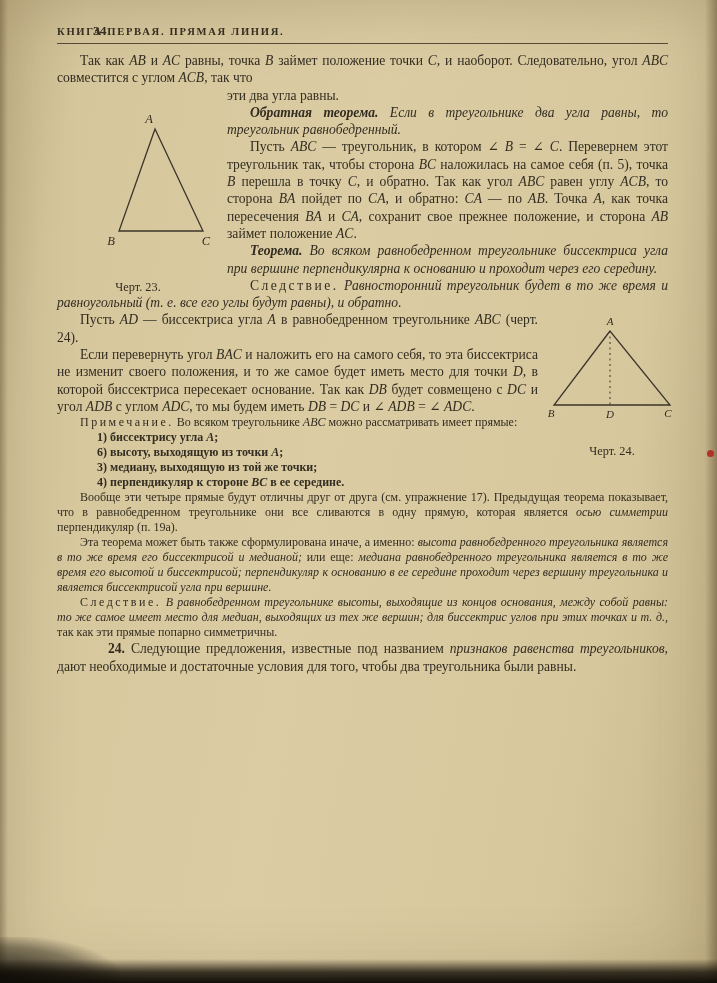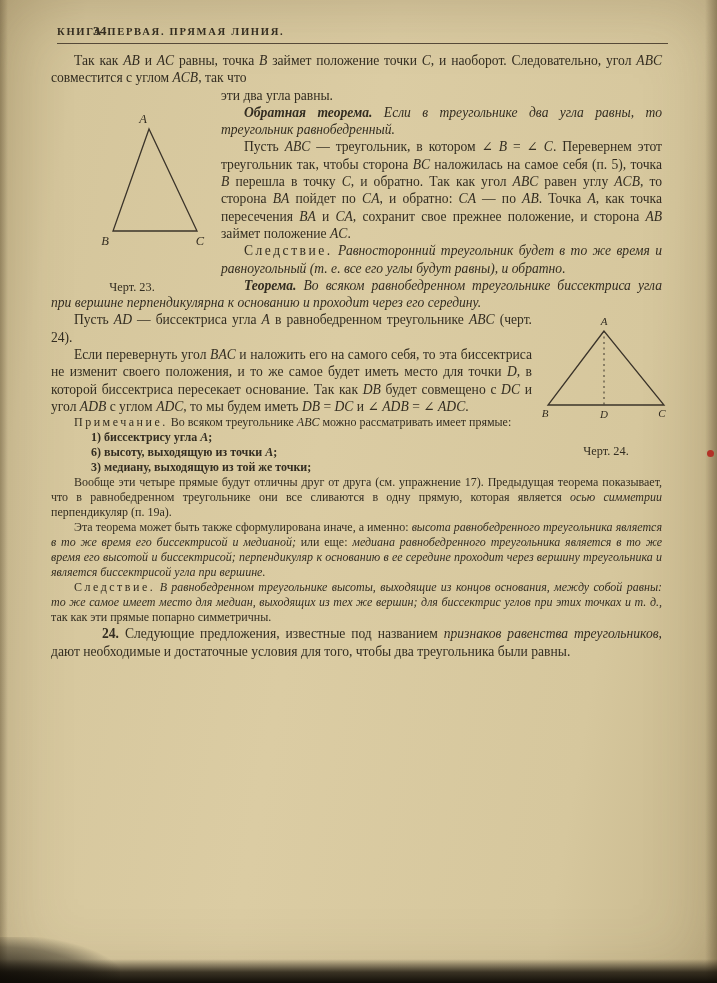--- a/index.html
+++ b/index.html
@@ -10,21 +10,21 @@
     color:#332d21;
   }
   .vignette { position:absolute; inset:0; box-shadow: inset 0 0 70px rgba(90,70,35,.28); pointer-events:none; z-index:5; }
 
   
   .header { position:absolute; left:57px; top:22px; width:611px; height:21px; border-bottom:1px solid #564a39; z-index:2; }
   .pagenum { position:absolute; left:36px; top:1px; font-weight:bold; font-size:13.5px; }
   .htitle  { position:absolute; left:0; right:0; top:4px; font-size:10.6px; font-weight:bold; letter-spacing:1.7px; }
 
   
-  .body { position:absolute; left:51px; top:52px; width:611px; font-size:13.6px; line-height:17.3px; text-align:justify; z-index:1; }
+  .body { position:absolute; left:57px; top:52px; width:611px; font-size:13.6px; line-height:17.3px; text-align:justify; z-index:1; }
   .body p { margin:0; }
   p.ind { text-indent:23px; }
   .mt2{margin-top:2px;} .mt4{margin-top:4px;} .mt6{margin-top:6px;} .mt8{margin-top:8px;} .mt12{margin-top:12px;}
   .small { font-size:12px; line-height:15px; }
   .li { padding-left:40px; text-align:left;font-weight:bold; }
 
   .run.i  { font-style:italic; }
   .run.b  { font-weight:bold;margin-left:28px; }
   .run.bi { font-weight:bold; font-style:italic; }
   .run.sp { letter-spacing:2.5px; }
@@ -74,42 +74,43 @@
         <text class="figlabel" x="149" y="136" text-anchor="middle">C</text>
       </svg>
       <div class="figcap">Черт. 23.</div>
     </div>
 
     <p><span class="run ">эти два угла равны.</span></p>
 
     <p class="ind mt6"><span class="run bi">Обратная теорема.</span><span class="run i"> Если в треугольнике два угла равны, то треугольник равнобедренный.</span></p>
     <p class="ind"><span class="run ">Пусть </span><span class="run i">ABC</span><span class="run "> — треугольник, в котором ∠ </span><span class="run i">B</span><span class="run "> = ∠ </span><span class="run i">C</span><span class="run ">. Перевернем этот треугольник так, чтобы сторона </span><span class="run i">BC</span><span class="run "> наложилась на самое себя (п. 5), точка </span><span class="run i">B</span><span class="run "> перешла в точку </span><span class="run i">C</span><span class="run ">, и обратно. Так как угол </span><span class="run i">ABC</span><span class="run "> равен углу </span><span class="run i">ACB</span><span class="run ">, то сторона </span><span class="run i">BA</span><span class="run "> пойдет по </span><span class="run i">CA</span><span class="run ">, и обратно: </span><span class="run i">CA</span><span class="run "> — по </span><span class="run i">AB</span><span class="run ">. Точка </span><span class="run i">A</span><span class="run ">, как точка пересечения </span><span class="run i">BA</span><span class="run "> и </span><span class="run i">CA</span><span class="run ">, сохранит свое прежнее положение, и сторона </span><span class="run i">AB</span><span class="run "> займет положение </span><span class="run i">AC</span><span class="run ">.</span></p>
 
+    <p class="ind mt4"><span class="run bi">Теорема.</span><span class="run i"> Во всяком равнобедренном треугольнике биссектриса угла при вершине перпендикулярна к основанию и проходит через его середину.</span></p>
     <p class="ind mt12"><span class="run sp">Следствие.</span><span class="run "> </span><span class="run i">Равносторонний треугольник будет в то же время и равноугольный (т. е. все его углы будут равны), и обратно.</span></p>
-    <p class="ind mt4"><span class="run bi">Теорема.</span><span class="run i"> Во всяком равнобедренном треугольнике биссектриса угла при вершине перпендикулярна к основанию и проходит через его середину.</span></p>
 
     <div class="fig fig24">
       <svg width="128" height="108" viewBox="0 0 128 108">
         <path class="tri" d="M62,16 L6,90 L122,90 Z"></path>
         <line x1="62" y1="16" x2="62" y2="90" stroke="#3b342a" stroke-width="1" stroke-dasharray="2,3.5"></line>
         <text class="figlabel sm" x="62" y="10" text-anchor="middle">A</text>
         <text class="figlabel sm" x="3" y="102" text-anchor="middle">B</text>
         <text class="figlabel sm" x="62" y="103" text-anchor="middle">D</text>
         <text class="figlabel sm" x="120" y="102" text-anchor="middle">C</text>
       </svg>
       <div class="figcap">Черт. 24.</div>
     </div>
 
     <p class="ind mt2"><span class="run ">Пусть </span><span class="run i">AD</span><span class="run "> — биссектриса угла </span><span class="run i">A</span><span class="run "> в равнобедренном треугольнике </span><span class="run i">ABC</span><span class="run "> (черт. 24).</span></p>
     <p class="ind"><span class="run ">Если перевернуть угол </span><span class="run i">BAC</span><span class="run "> и наложить его на самого себя, то эта биссектриса не изменит своего положения, и то же самое будет иметь место для точки </span><span class="run i">D</span><span class="run ">, в которой биссектриса пересекает основание. Так как </span><span class="run i">DB</span><span class="run "> будет совмещено с </span><span class="run i">DC</span><span class="run "> и угол </span><span class="run i">ADB</span><span class="run "> с углом </span><span class="run i">ADC</span><span class="run ">, то мы будем иметь </span><span class="run i">DB</span><span class="run "> = </span><span class="run i">DC</span><span class="run "> и ∠ </span><span class="run i">ADB</span><span class="run "> = ∠ </span><span class="run i">ADC</span><span class="run ">.</span></p>
 
     <p class="ind small mt8"><span class="run sp">Примечание.</span><span class="run "> Во всяком треугольнике </span><span class="run i">ABC</span><span class="run "> можно рассматривать имеет прямые:</span></p>
     <p class="small li"><span class="run ">1) биссектрису угла </span><span class="run i">A</span><span class="run ">;</span></p>
     <p class="small li"><span class="run ">6) высоту, выходящую из точки </span><span class="run i">A</span><span class="run ">;</span></p>
     <p class="small li"><span class="run ">3) медиану, выходящую из той же точки;</span></p>
+    <p class="small li"><span class="run ">4) перпендикуляр к стороне </span><span class="run i">BC</span><span class="run "> в ее середине.</span></p>
     <p class="ind small"><span class="run ">Вообще эти четыре прямые будут отличны друг от друга (см. упражнение 17). Предыдущая теорема показывает, что в равнобедренном треугольнике они все сливаются в одну прямую, которая является </span><span class="run i">осью симметрии</span><span class="run "> перпендикуляр (п. 19а).</span></p>
     <p class="ind small"><span class="run ">Эта теорема может быть также сформулирована иначе, а именно: </span><span class="run i">высота равнобедренного треугольника является в то же время его биссектрисой и медианой;</span><span class="run "> или еще: </span><span class="run i">медиана равнобедренного треугольника является в то же время его высотой и биссектрисой; перпендикуляр к основанию в ее середине проходит через вершину треугольника и является биссектрисой угла при вершине.</span></p>
     <p class="ind small"><span class="run sp">Следствие.</span><span class="run "> </span><span class="run i">В равнобедренном треугольнике высоты, выходящие из концов основания, между собой равны: то же самое имеет место для медиан, выходящих из тех же вершин; для биссектрис углов при этих точках и т. д.,</span><span class="run "> так как эти прямые попарно симметричны.</span></p>
 
     <p class="ind mt2"><span class="run b">24.</span><span class="run "> Следующие предложения, известные под названием </span><span class="run i">признаков равенства треугольников,</span><span class="run "> дают необходимые и достаточные условия для того, чтобы два треугольника были равны.</span></p>
 
   </div>
 
   <div class="edge-left"></div>
   <div class="edge-right"></div>

